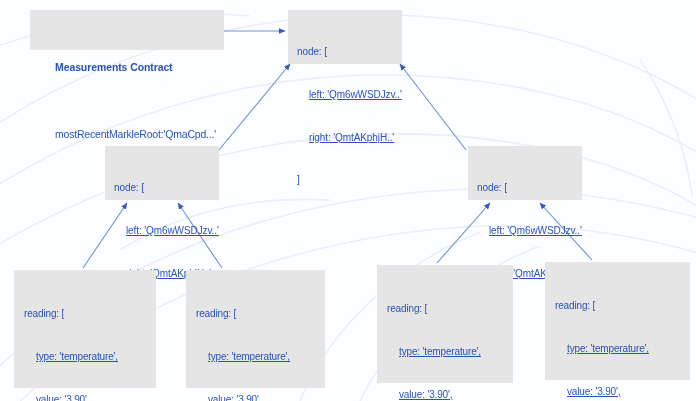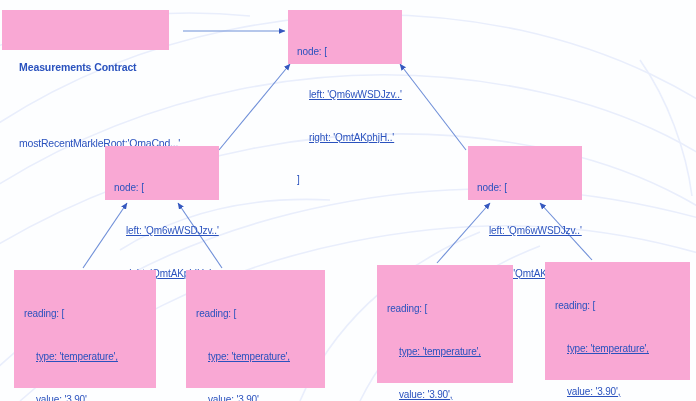--- a/index.html
+++ b/index.html
@@ -28,45 +28,45 @@
   #edges {
     position: absolute;
     left: 0;
     top: 0;
     width: 696px;
     height: 401px;
     pointer-events: none;
   }
   .box {
     position: absolute;
-    background: #f9a8d4;
+    background: #e5e5e5;
     color: #2a52be;
     box-sizing: border-box;
     padding: 7px 9px 8px 9px;
     line-height: 1.42;
     white-space: pre;
   }
   .contract-box {
-    left: 2px;
+    left: 30px;
     top: 10px;
-    width: 167px;
+    width: 194px;
     height: 40px;
-    padding: 5px 17px;
+    padding: 5px 25px;
   }
   .contract-title {
     font-weight: bold;
     font-size: 10.5px;
     letter-spacing: -0.1px;
     display: block;
   }
   .contract-sub {
     font-size: 10.5px;
     letter-spacing: -0.2px;
     display: block;
-    margin-top: 15px;
+    margin-top: 6px;
   }
   .node-box {
     font-size: 10px;
     letter-spacing: -0.1px;
   }
   .node-root   { left: 288px; top: 10px;  width: 114px; height: 54px; }
   .node-left   { left: 105px; top: 146px; width: 114px; height: 54px; }
   .node-right  { left: 468px; top: 146px; width: 114px; height: 54px; }
   .node-line { display: block; }
   .ind1 { padding-left: 12px; text-decoration: underline; }

